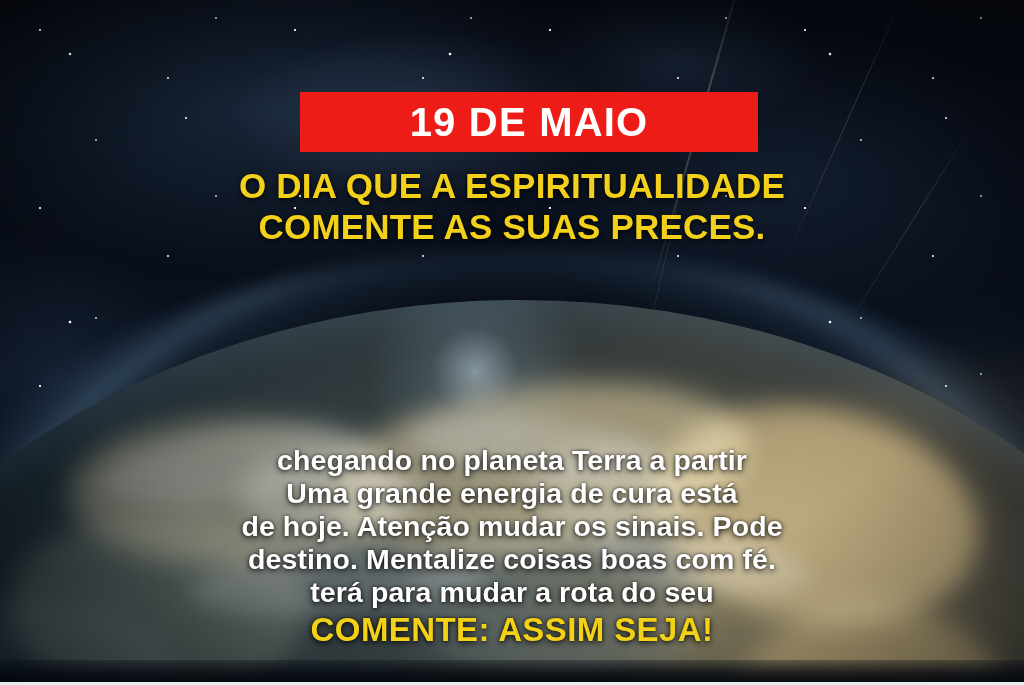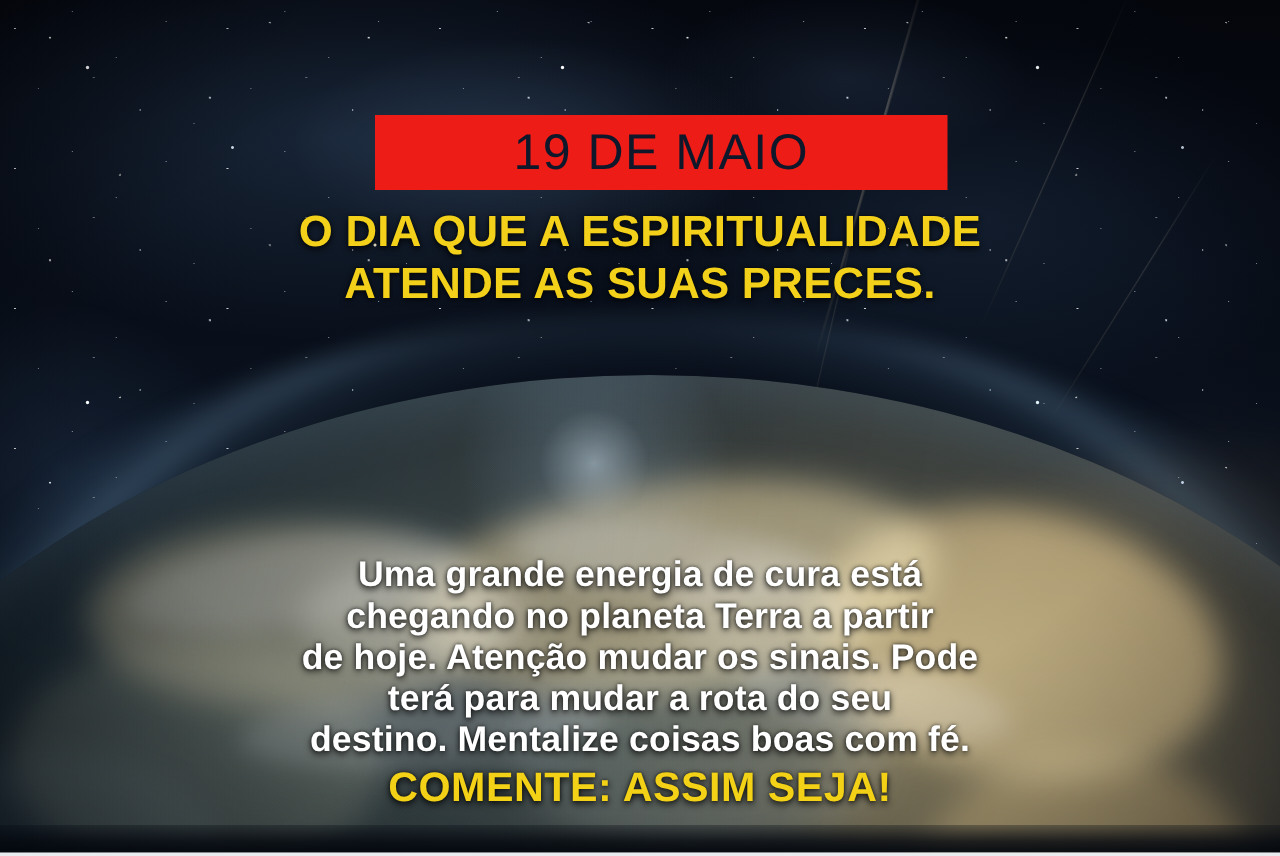--- a/index.html
+++ b/index.html
@@ -182,23 +182,23 @@
   .content { position:absolute; inset:0; }
 
   .date-banner {
     position:absolute;
     left:300px; top:92px;
     width:458px; height:60px;
     background:#ED1C16;
     display:flex; align-items:center; justify-content:center;
   }
   .date-banner .date-text {
-    color:#0f172a;
+    color:#ffffff;
     font-size:40px;
-    font-weight:normal;
+    font-weight:bold;
     letter-spacing:1.2px;
     line-height:1;
     white-space:nowrap;
     font-family:"Liberation Sans", sans-serif;
   }
 
   .headline {
     position:absolute;
     left:0; right:0; top:166px;
     text-align:center;
@@ -293,29 +293,29 @@
   <div class="vignette"></div>
 
   <div class="content">
 
     <div class="date-banner">
       <span class="date-text">19 DE MAIO</span>
     </div>
 
     <div class="headline">
       <span class="hl-line">O DIA QUE A ESPIRITUALIDADE</span>
-      <span class="hl-line">ATENDE AS SUAS PRECES.</span>
+      <span class="hl-line">COMENTE AS SUAS PRECES.</span>
     </div>
 
     <div class="body-copy">
+      <span class="bc-line">chegando no planeta Terra a partir</span>
       <span class="bc-line">Uma grande energia de cura está</span>
-      <span class="bc-line">chegando no planeta Terra a partir</span>
       <span class="bc-line">de hoje. Atenção mudar os sinais. Pode</span>
+      <span class="bc-line">destino. Mentalize coisas boas com fé.</span>
       <span class="bc-line">terá para mudar a rota do seu</span>
-      <span class="bc-line">destino. Mentalize coisas boas com fé.</span>
     </div>
 
     <div class="cta">COMENTE: ASSIM SEJA!</div>
 
     <div class="bottom-band"></div>
     <div class="bottom-edge"></div>
   </div>
 
 </div>
 

